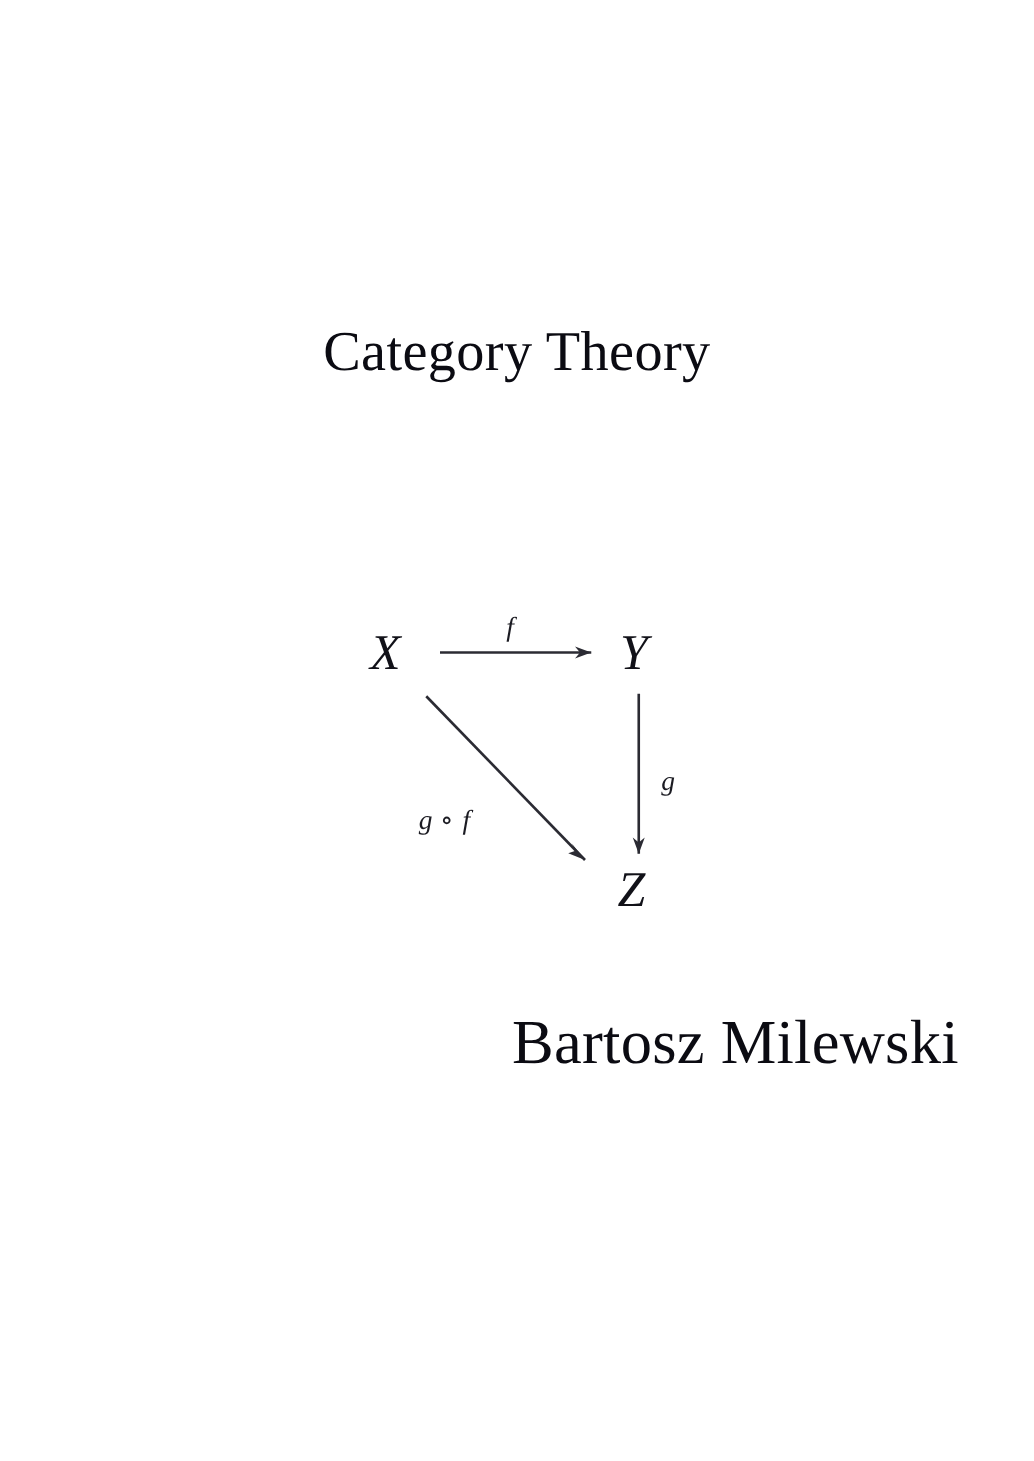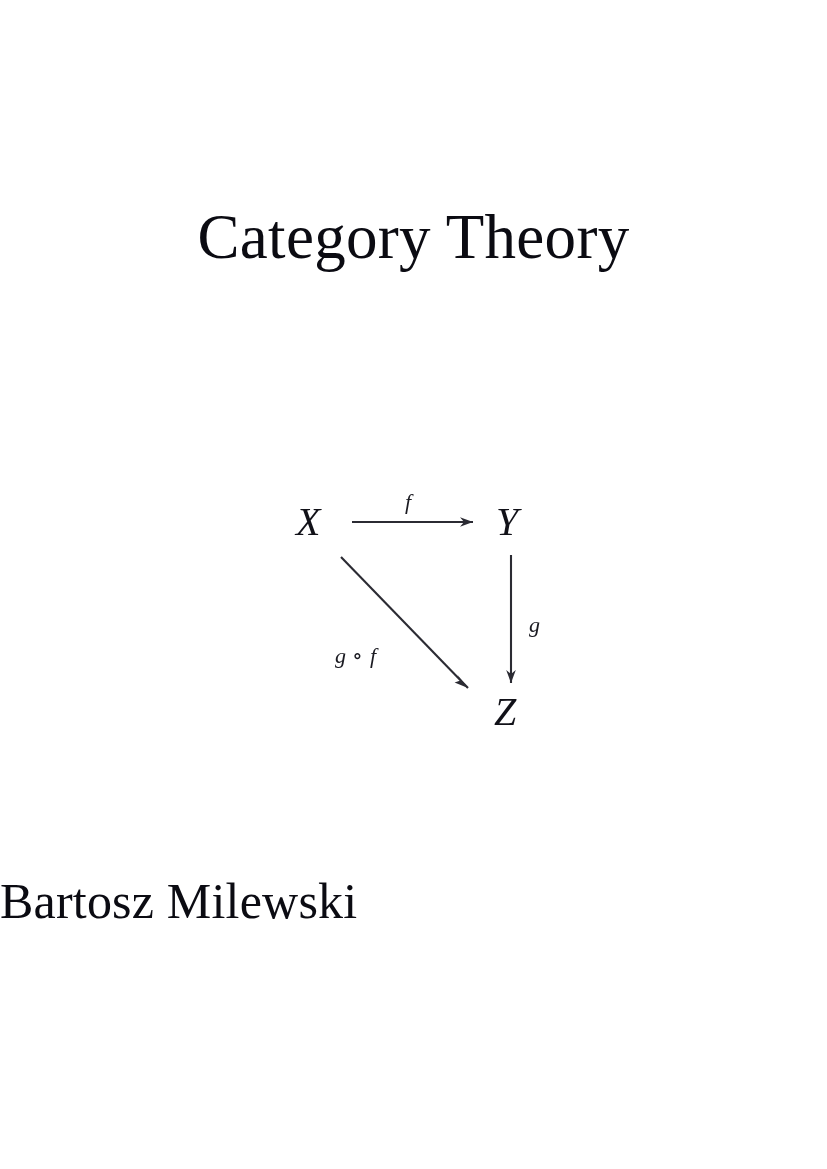--- a/index.html
+++ b/index.html
@@ -28,25 +28,26 @@
     left: 0;
     top: 198px;
     width: 827px;
     text-align: center;
     user-select: text;
   }
   .title-line {
     display: block;
     font-family: "Liberation Serif", "DejaVu Serif", serif;
     font-weight: 400;
-    font-size: 63px;
+    font-size: 45px;
     line-height: 78px;
     letter-spacing: 0.3px;
     color: #0b0b12;
     white-space: nowrap;
+    margin-top: 44px;
   }
 
   
   .diagram {
     position: absolute;
     left: 268px;
     top: 455px;
     width: 300px;
     height: 300px;
   }
@@ -76,23 +77,23 @@
   }
   .arrow-head {
     fill: #2b2b33;
     stroke: none;
   }
 
   
   .author-block {
     position: absolute;
     left: 0;
-    top: 872px;
+    top: 804px;
     width: 767px;
-    text-align: left;
+    text-align: right;
   }
   .author-name {
     display: inline-block;
     font-family: "Liberation Serif", "DejaVu Serif", serif;
     font-weight: 400;
     font-size: 50px;
     line-height: 58px;
     letter-spacing: 0.2px;
     color: #0b0b12;
     white-space: nowrap;

